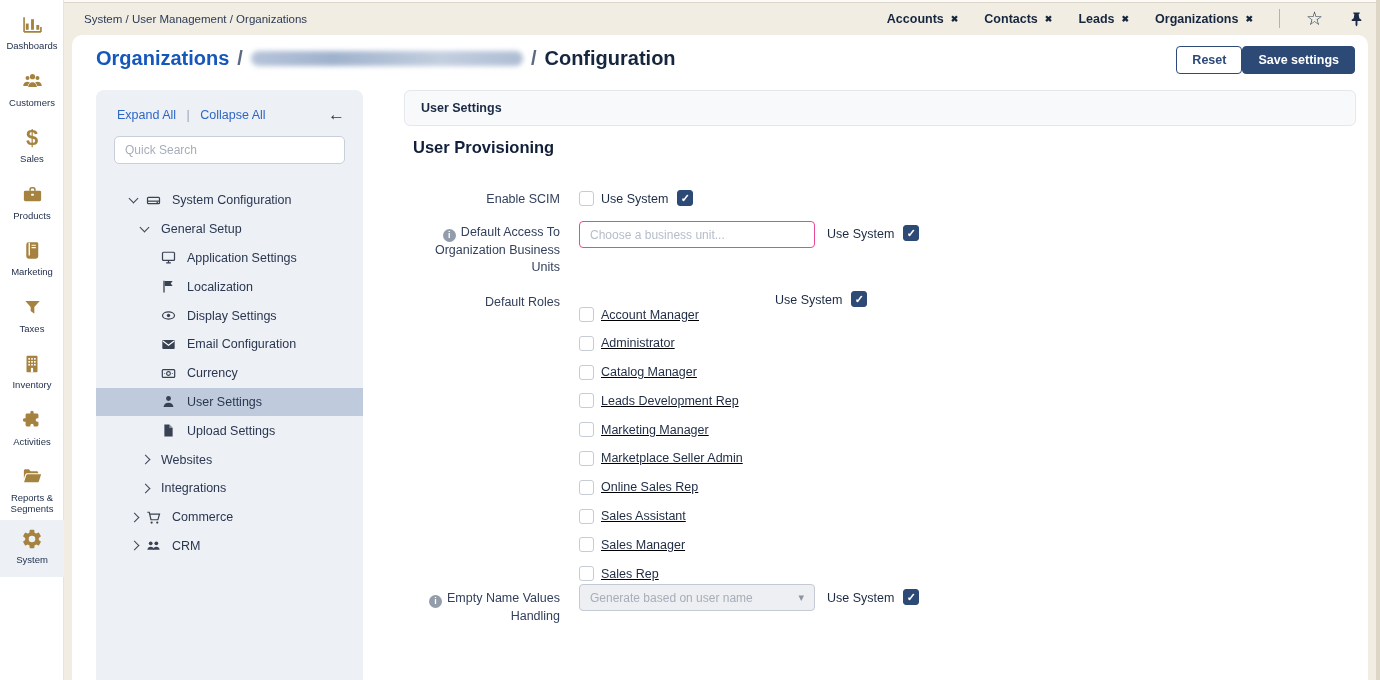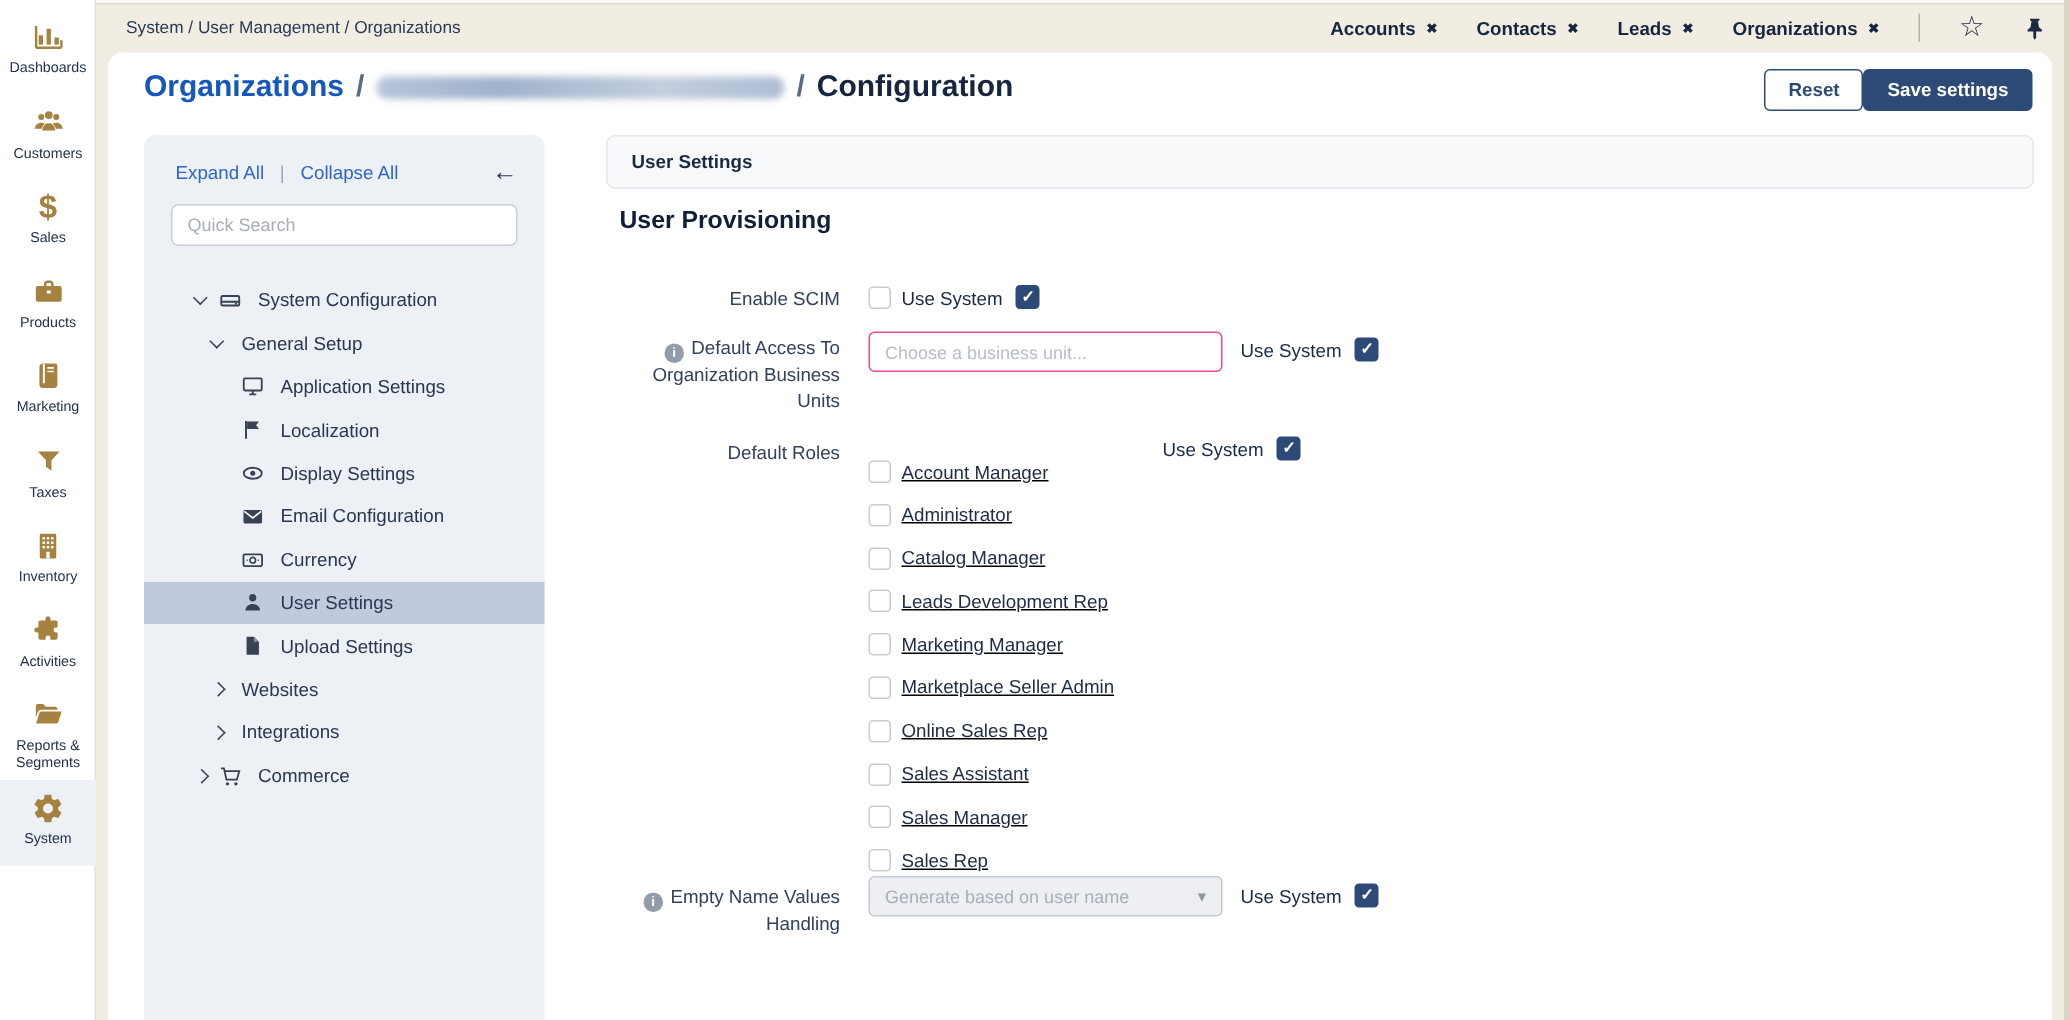--- a/index.html
+++ b/index.html
@@ -369,20 +369,34 @@
           </span>
         <span class="ticon">
             <svg width="15" height="15" viewBox="0 0 16 16">
               <circle cx="6" cy="13.4" r="1.2" fill="#394252"></circle>
               <circle cx="12" cy="13.4" r="1.2" fill="#394252"></circle>
               <path d="M1.4 2.4h2.1l1.8 8h7.4l1.7-6H4.1" fill="none" stroke="#394252" stroke-width="1.3"></path>
             </svg>
           </span>
         <span>Commerce</span>
       </div>
+      <div class="tree-row lvl1">
+        <span class="chev-box">
+            <span class="chev right"></span>
+          </span>
+        <span class="ticon">
+            <svg width="15" height="15" viewBox="0 0 16 16" fill="#394252">
+              <circle cx="5" cy="5.6" r="2"></circle>
+              <circle cx="11" cy="5.6" r="2"></circle>
+              <path d="M1.4 12.6c.3-2.1 1.7-3.2 3.6-3.2s3.3 1.1 3.6 3.2z"></path>
+              <path d="M7.4 12.6c.3-2.1 1.7-3.2 3.6-3.2s3.3 1.1 3.6 3.2z"></path>
+            </svg>
+          </span>
+        <span>CRM</span>
+      </div>
     </div>
   </aside>
 
   <div class="sec-header">
     <span>User Settings</span>
   </div>
   <h2 class="form-heading">User Provisioning</h2>
 
   <div class="flabel lbl-scim">Enable SCIM</div>
   <span class="cb cb-scim"></span>

